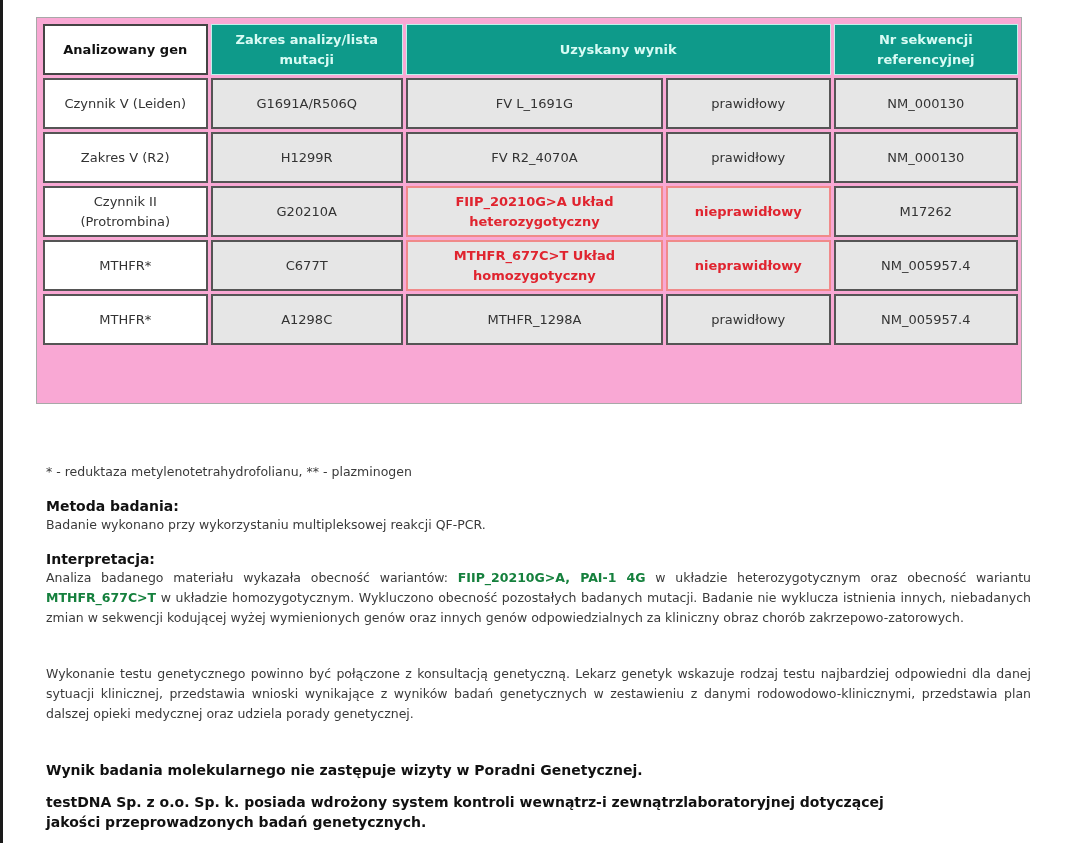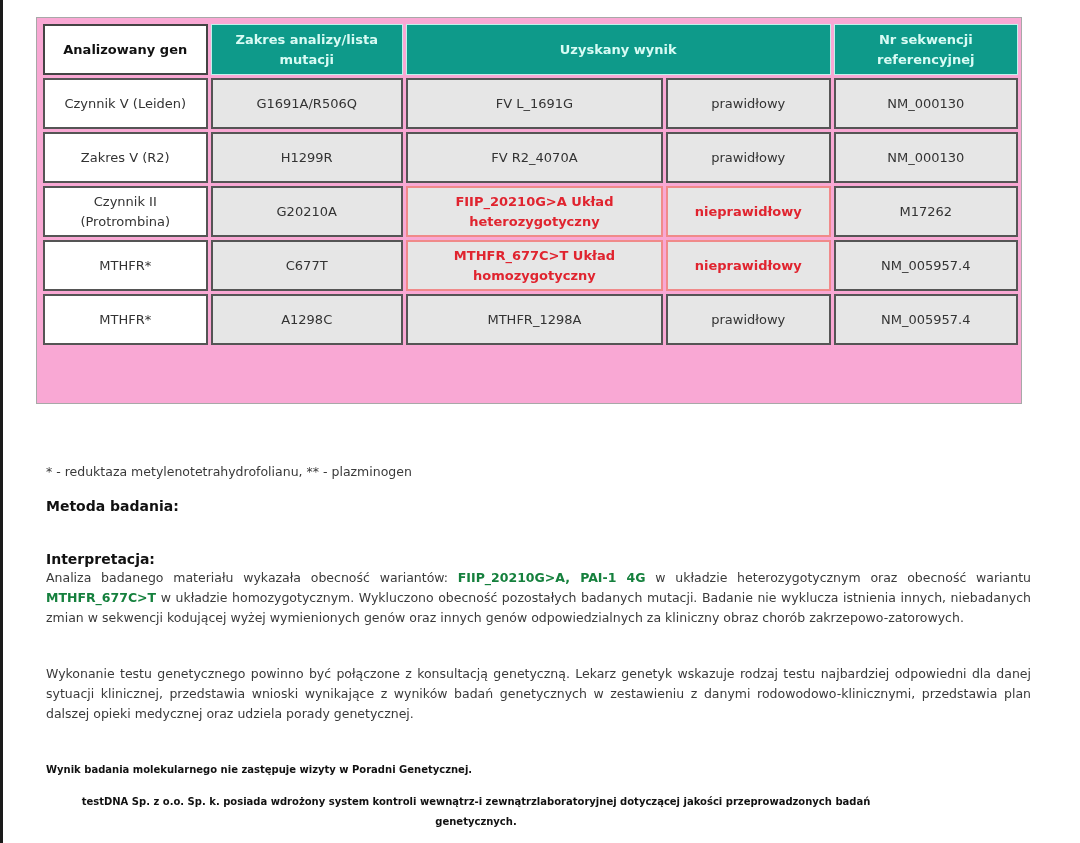--- a/index.html
+++ b/index.html
@@ -51,21 +51,21 @@
     .col5 { width: 185px; }
 
     .text-block { position: absolute; left: 39px; width: 985px; font-size: 12.5px; color: #3a3a3a; margin-left: 7px; }
     .footnote { top: 464px; }
     .section-title { font-weight: bold; color: #111111; line-height: 18px; font-size: 14px; }
     .para { line-height: 20px; text-align: justify; }
     .para b { color: #15803d; }
     .method { top: 497px; }
     .interp { top: 550px; }
     .remarks { top: 664px; }
-    .strong-line { font-weight: bold; color: #111111; font-size: 10px; line-height: 20px; }
+    .strong-line { font-weight: bold; color: #111111; font-size: 14px; line-height: 20px; }
     .notice { top: 760px; }
     .quality { top: 792px; }
   </style>
 </head>
 <body>
 
 <div class="left-edge"></div>
 
 <div class="table-wrap">
   <table class="results">
@@ -121,26 +121,27 @@
           <td class="cell">NM_005957.4</td>
         </tr>
       </tbody>
   </table>
 </div>
 
 <div class="text-block footnote">* - reduktaza metylenotetrahydrofolianu, ** - plazminogen</div>
 
 <div class="text-block method">
   <div class="section-title">Metoda badania:</div>
+  <div class="para">Badanie wykonano przy wykorzystaniu multipleksowej reakcji QF-PCR.</div>
 </div>
 
 <div class="text-block interp">
   <div class="section-title">Interpretacja:</div>
   <div class="para" id="interp-text"><span>Analiza badanego materiału wykazała obecność wariantów: </span><b>FIIP_20210G&gt;A, PAI-1 4G</b><span> w układzie heterozygotycznym oraz obecność wariantu </span><b>MTHFR_677C&gt;T</b><span> w układzie homozygotycznym. Wykluczono obecność pozostałych badanych mutacji. Badanie nie wyklucza istnienia innych, niebadanych zmian w sekwencji kodującej wyżej wymienionych genów oraz innych genów odpowiedzialnych za kliniczny obraz chorób zakrzepowo-zatorowych.</span></div>
 </div>
 
 <div class="text-block remarks">
   <div class="para">Wykonanie testu genetycznego powinno być połączone z konsultacją genetyczną. Lekarz genetyk wskazuje rodzaj testu najbardziej odpowiedni dla danej sytuacji klinicznej, przedstawia wnioski wynikające z wyników badań genetycznych w zestawieniu z danymi rodowodowo-klinicznymi, przedstawia plan dalszej opieki medycznej oraz udziela porady genetycznej.</div>
 </div>
 
 <div class="text-block notice strong-line">Wynik badania molekularnego nie zastępuje wizyty w Poradni Genetycznej.</div>
 
-<div class="text-block quality strong-line" style="width:860px;text-align:center;">testDNA Sp. z o.o. Sp. k. posiada wdrożony system kontroli wewnątrz-i zewnątrzlaboratoryjnej dotyczącej jakości przeprowadzonych badań genetycznych.</div>
+<div class="text-block quality strong-line" style="width:860px;">testDNA Sp. z o.o. Sp. k. posiada wdrożony system kontroli wewnątrz-i zewnątrzlaboratoryjnej dotyczącej jakości przeprowadzonych badań genetycznych.</div>
 
 </body></html>

